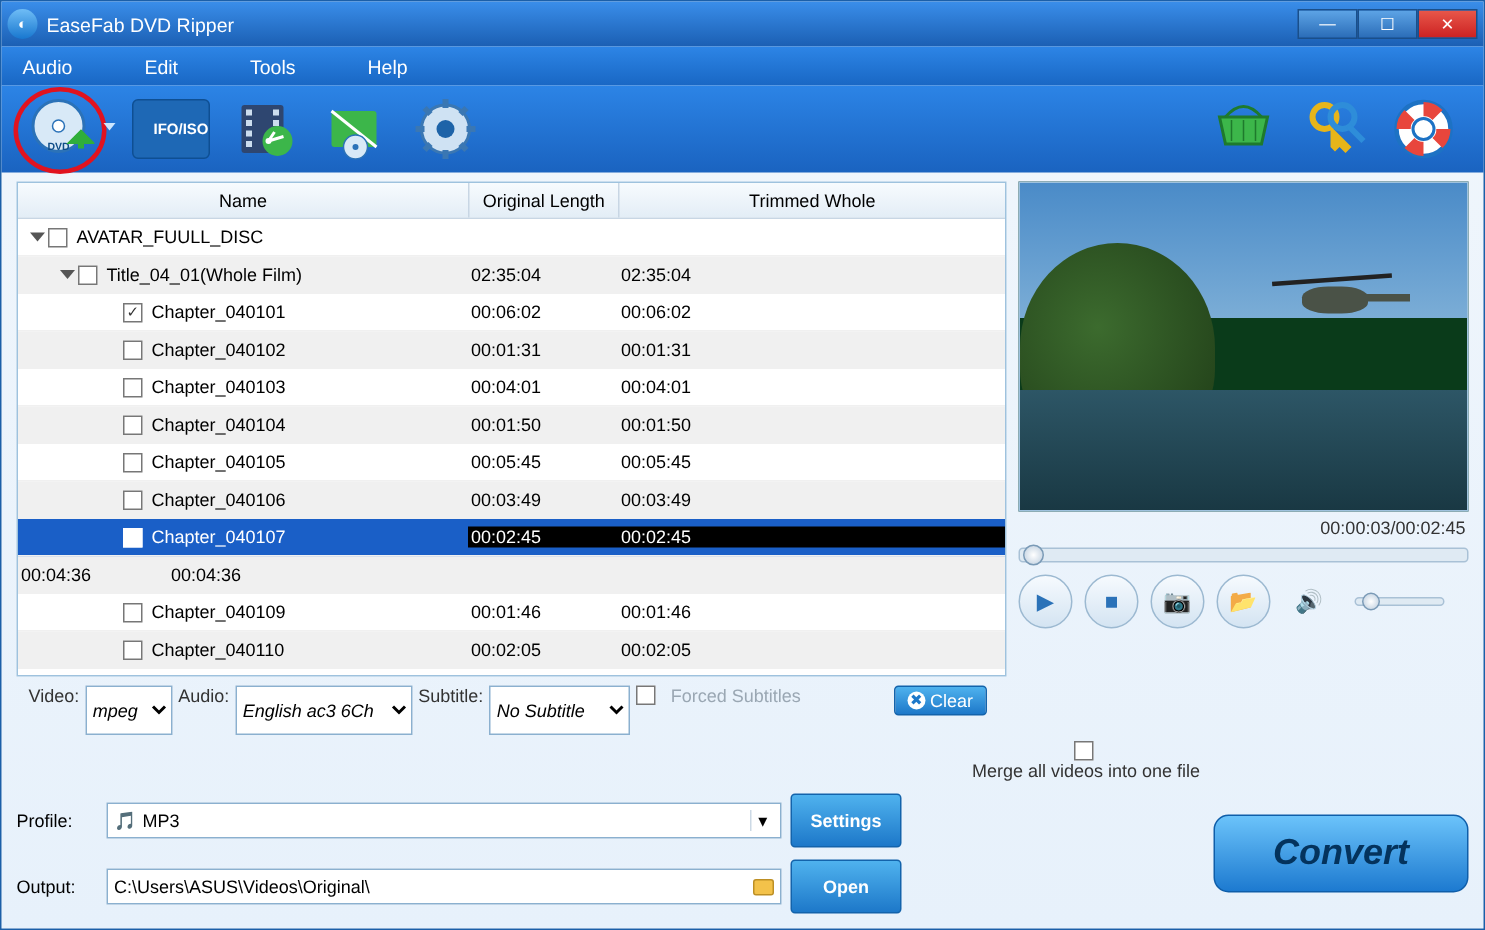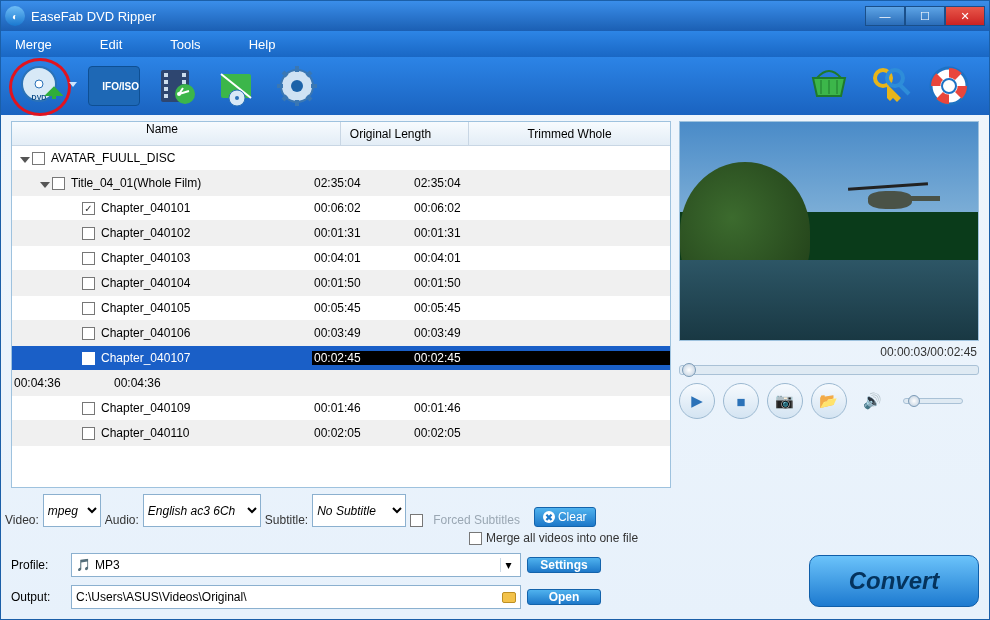--- a/index.html
+++ b/index.html
@@ -23,28 +23,28 @@
 .toolbar { height: 58px; background: linear-gradient(#2c84e6,#1a63c0); display: flex; align-items: center; padding: 0 16px; gap: 12px; }
 .toolbtn { width: 48px; height: 48px; display:flex;align-items:center;justify-content:center; cursor:pointer; position:relative; }
 .toolbtn svg{width:44px;height:44px;}
 .loaddvd-circle{ position:absolute; top:-4px; left:-8px; width:62px; height:58px; border:3px solid #e1131f; border-radius:50%; pointer-events:none; }
 .toolbtn .caret { position:absolute; right:-12px; top:20px; width:0;height:0;border-left:4px solid transparent;border-right:4px solid transparent;border-top:5px solid #cde6ff; }
 .ifoiso{ width:52px;height:40px;border-radius:4px;background:#1e68b5;border:1px solid #0e4f93;display:flex;align-items:center;justify-content:flex-end;color:#fff;font-size:10px;font-weight:bold; }
 .toolbar .spacer{flex:1;}
 
 .content { flex:1; display:flex; padding: 6px 10px 0 10px; gap:8px; }
 .leftpane { flex:1; display:flex; flex-direction:column; border:1px solid #9ec2de; background:#fff; overflow:hidden; }
-.colhead { display:flex; background:linear-gradient(#f7fbfe,#e3edf6); border-bottom:1px solid #c8d6e4; font-size:12px; height:24px; align-items:flex-start;gap:28px; }
+.colhead { display:flex; background:linear-gradient(#f7fbfe,#e3edf6); border-bottom:1px solid #c8d6e4; font-size:12px; height:24px; align-items:center; }
 .colhead .c1{width:300px; text-align:center;}
 .colhead .c2{width:100px; text-align:center; border-left:1px solid #c8d6e4; height:100%; display:flex;align-items:center;justify-content:center;}
 .colhead .c3{flex:1; text-align:center; border-left:1px solid #c8d6e4; height:100%; display:flex;align-items:center;justify-content:center;}
 .rows { flex:1; overflow-y:scroll; font-size:12px; }
 .row { display:flex; height:25px; align-items:center; border-bottom:1px solid #f0f0f0; }
 .row.alt{ background:#f0f0f0; }
-.row .c1{width:300px; display:flex; align-items:flex-end;}
+.row .c1{width:300px; display:flex; align-items:center;}
 .row .c2{width:100px; padding-left:2px;}
 .row .c3{flex:1; padding-left:2px;}
 .row.selected{ background:#1a5fc7; color:#fff; }
 .row.selected .c2,.row.selected .c3{ background:#000000; }
 .tw{display:inline-block;width:0;height:0;border-top:5px solid transparent;border-bottom:5px solid transparent;border-left:6px solid #555;margin:0 4px;}
 .tw.open{transform:rotate(90deg);}
 .cb{width:13px;height:13px;border:1px solid #777;background:#fff;display:inline-flex;align-items:center;justify-content:center;font-size:10px;color:#333;margin-right:6px;flex-shrink:0;}
 .cb.checked::before{content:"✓";}
 .row.selected .cb{border-color:#fff;}
 .ind1{padding-left:6px;}
@@ -61,31 +61,31 @@
 .preview .heli .tail{position:absolute;top:19px;left:58px;width:34px;height:5px;background:#4a5247;}
 .preview .heli .rotor{position:absolute;top:8px;left:0;width:80px;height:3px;background:#222;transform:rotate(-4deg);}
 .timecode{ text-align:right; font-size:12px; color:#333; padding:4px 2px; }
 .seekbar{ height:10px; background:#dfeaf3; border:1px solid #a9c1d6; border-radius:3px; position:relative; margin:2px 0 8px; }
 .seekbar .knob{position:absolute;top:-3px;left:2px;width:14px;height:14px;background:radial-gradient(#fff,#bcd);border:1px solid #7a9ab6;border-radius:50%;}
 .pcontrols{display:flex;align-items:center;gap:8px;}
 .pbtn{width:36px;height:36px;border-radius:50%;background:linear-gradient(#f6fafe,#d4e4f2);border:1px solid #9cb9d1;display:flex;align-items:center;justify-content:center;cursor:pointer;color:#2b72b8;font-size:15px;}
 .volslider{width:60px;height:6px;background:#dfeaf3;border:1px solid #a9c1d6;border-radius:3px;position:relative;margin-left:4px;}
 .volslider .knob{position:absolute;top:-4px;left:4px;width:12px;height:12px;background:radial-gradient(#fff,#bcd);border:1px solid #7a9ab6;border-radius:50%;}
 
-.optbar{ display:flex; align-items:flex-end; padding:6px 4px 2px; font-size:12px; gap:4px; color:#333; }
+.optbar{ display:flex; align-items:flex-start; padding:6px 18px 2px; font-size:12px; gap:4px; color:#333; }
 .optbar select, .optbar .sel{ border:1px solid #8bb0cf; background:#fff; font-size:12px; height:33px;font-style:italic; }
-.clearbtn{background:linear-gradient(#4fb2ee,#1d78c9);color:#fff;border:1px solid #1363ab;border-radius:3px;padding:2px 8px;font-size:12px;cursor:pointer;display:inline-flex;align-items:center;gap:3px;}
+.clearbtn{background:linear-gradient(#4fb2ee,#1d78c9);color:#fff;border:1px solid #1363ab;border-radius:3px;padding:2px 8px;font-size:12px;cursor:pointer;display:inline-flex;align-items:center;gap:3px;margin-left:48px;}
 .clearbtn::before{content:"✖";font-size:10px;background:#fff;color:#1d78c9;border-radius:50%;width:12px;height:12px;display:inline-flex;align-items:center;justify-content:center;}
-.mergerow{display:flex;align-items:center;justify-content:flex-start;padding:2px 10px 2px 468px;font-size:12px;color:#333;}
+.mergerow{display:flex;align-items:center;justify-content:flex-start;padding:2px 10px 2px 468px;font-size:12px;color:#333;flex-direction:column;}
 .mergerow .cb{margin-right:4px;}
 
 .bottom{ padding:6px 10px 10px; display:grid; grid-template-columns: 60px 450px 80px 1fr; grid-row-gap:8px; align-items:center; font-size:12px; }
 .combo{display:flex;border:1px solid #8bb0cf;height:24px;background:#fff;align-items:center;padding:0 4px;gap:4px;}
 .combo .dd{margin-left:auto;width:16px;text-align:center;border-left:1px solid #ccd9e5;cursor:pointer;}
-.bluebtn{background:linear-gradient(#4fb2ee,#1d78c9);color:#fff;border:1px solid #1363ab;border-radius:3px;height:16px;padding:0 4px;font-size:12px;font-weight:bold;cursor:pointer;margin-left:6px;}
+.bluebtn{background:linear-gradient(#4fb2ee,#1d78c9);color:#fff;border:1px solid #1363ab;border-radius:3px;height:36px;padding:0 4px;font-size:12px;font-weight:bold;cursor:pointer;margin-left:6px;}
 .convert{ grid-row:1 / span 2; grid-column:4; justify-self:end; width:170px; height:52px; border-radius:10px; background:linear-gradient(#6bc3fa,#1d7ad0); border:1px solid #0f5ea9; color:#04335d; font-size:24px; font-style:italic; font-weight:bold; cursor:pointer; display:flex;align-items:center;justify-content:center;}
 .foldericon{width:14px;height:11px;background:#f3c24a;border:1px solid #bd8f24;border-radius:2px;margin-left:auto;}
 
 ::-webkit-scrollbar{width:17px;background:#eef3f8;}
 ::-webkit-scrollbar-thumb{background:#cdd9e5;border:1px solid #aabccd;}
 ::-webkit-scrollbar-button{height:17px;background:#e1e9f1;border:1px solid #aabccd;}
 </style>
 </head>
 <body>
 
@@ -95,21 +95,21 @@
     <div class="logo">◐</div>
     <div class="title">EaseFab DVD Ripper</div>
     <div class="winbtns">
       <div class="winbtn min"></div>
       <div class="winbtn max"></div>
       <div class="winbtn close"></div>
     </div>
   </div>
 
   <div class="menubar">
-    <span>Merge</span>
+    <span>Audio</span>
     <span>Edit</span>
     <span>Tools</span>
     <span>Help</span>
   </div>
 
   <div class="toolbar">
     <div class="toolbtn" style="margin-right:10px;">
       <div class="loaddvd-circle"></div>
       <svg viewBox="0 0 44 44">
           <circle cx="20" cy="20" r="17" fill="#d8e9f7" stroke="#2b72b8" stroke-width="2"></circle>

